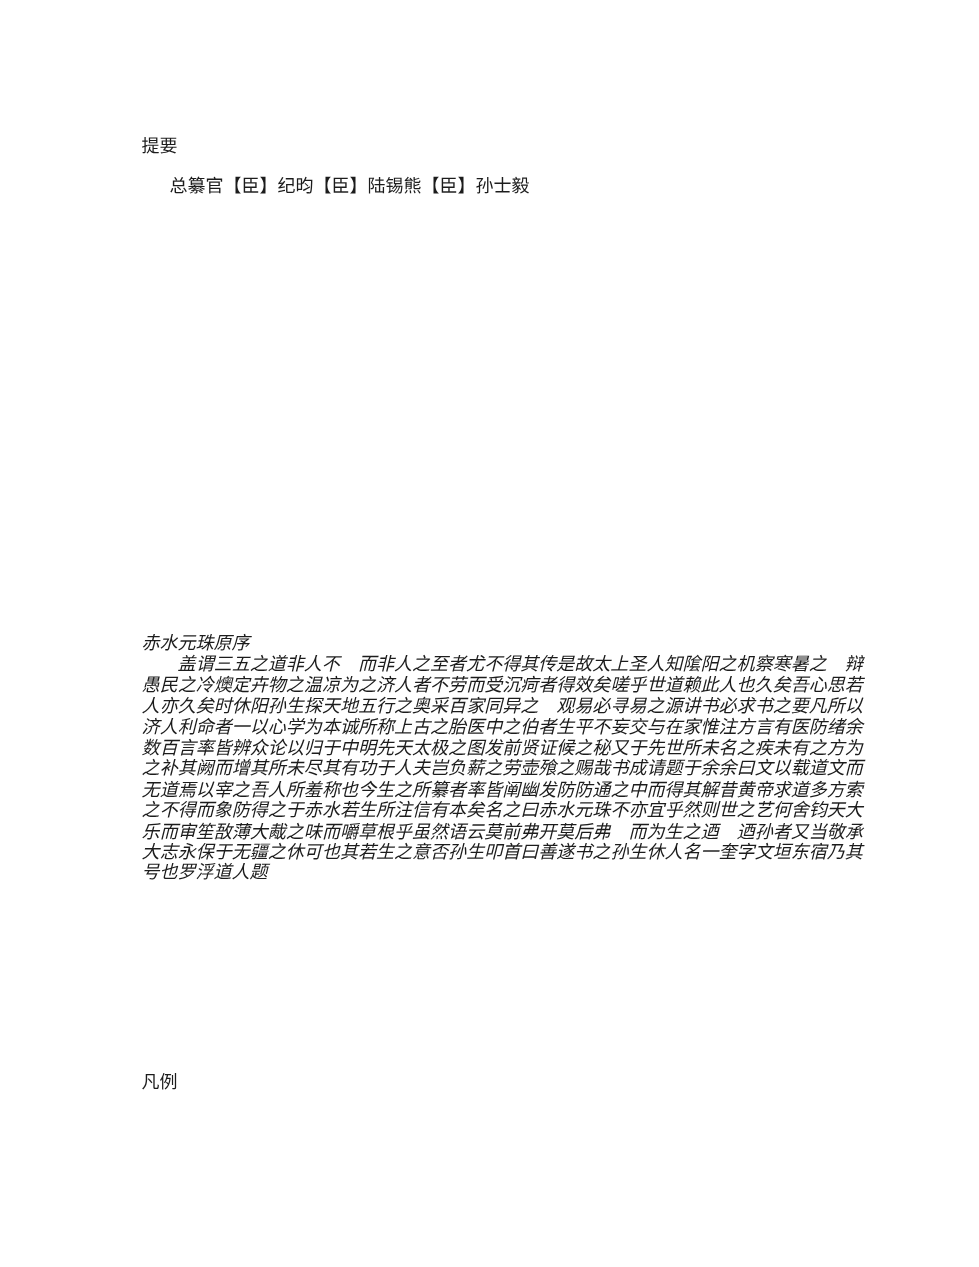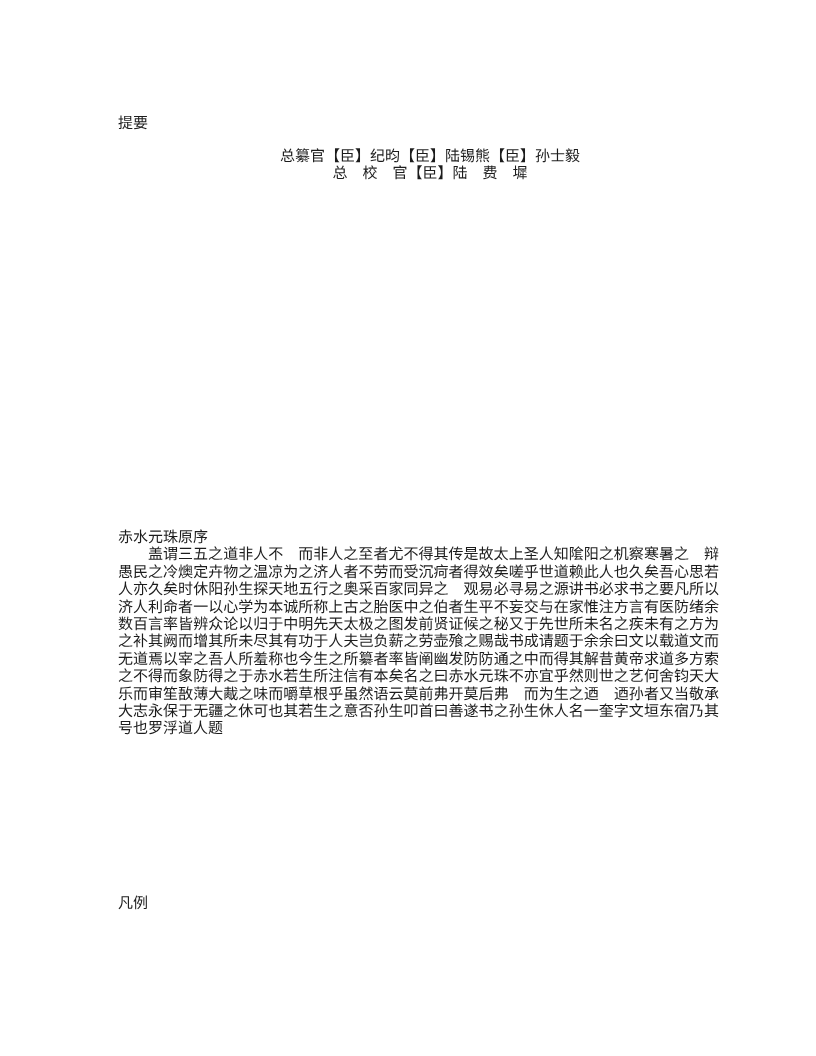--- a/index.html
+++ b/index.html
@@ -25,55 +25,55 @@
     font-family: "Liberation Serif", "DejaVu Serif", serif;
   }
   .para {
     text-align: justify;
   }
   .indent2 {
     text-indent: 2em;
   }
   .officer {
     padding-left: 1.55em;
-    text-align: center;
+    text-align: left;
   }
   #tiyao-heading {
     position: absolute;
     left: 118px;
     top: 115px;
   }
   #summary-block {
     position: absolute;
     left: 118px;
     top: 148px;
     width: 601px;
   }
   #preface-block {
     position: absolute;
     left: 118px;
     top: 529px;
     width: 601px;
+    font-style: italic;
   }
   #fanli-heading {
     position: absolute;
     left: 118px;
     top: 895px;
   }
 </style>
 </head>
 <body>
 
 <div class="page">
 
   <h2 class="hd" id="tiyao-heading">提要</h2>
 
   <div id="summary-block">
     <p class="para officer">总纂官【臣】纪昀【臣】陆锡熊【臣】孙士毅</p>
-    <p class="para officer">总　校　官【臣】陆　费　墀</p>
   </div>
 
   <div id="preface-block">
     <h2 class="hd">赤水元珠原序</h2>
     <p class="para indent2">盖谓三五之道非人不　而非人之至者尤不得其传是故太上圣人知隂阳之机察寒暑之　辩愚民之冷燠定卉物之温凉为之济人者不劳而受沉疴者得效矣嗟乎世道赖此人也久矣吾心思若人亦久矣时休阳孙生探天地五行之奥采百家同异之　观易必寻易之源讲书必求书之要凡所以济人利命者一以心学为本诚所称上古之胎医中之伯者生平不妄交与在家惟注方言有医防绪余数百言率皆辨众论以归于中明先天太极之图发前贤证候之秘又于先世所未名之疾未有之方为之补其阙而增其所未尽其有功于人夫岂负薪之劳壶飱之赐哉书成请题于余余曰文以载道文而无道焉以宰之吾人所羞称也今生之所纂者率皆阐幽发防防通之中而得其解昔黄帝求道多方索之不得而象防得之于赤水若生所注信有本矣名之曰赤水元珠不亦宜乎然则世之艺何舍钧天大乐而审笙敔薄大胾之味而嚼草根乎虽然语云莫前弗开莫后弗　而为生之迺　迺孙者又当敬承大志永保于无疆之休可也其若生之意否孙生叩首曰善遂书之孙生休人名一奎字文垣东宿乃其号也罗浮道人题</p>
   </div>
 
   <h2 class="hd" id="fanli-heading">凡例</h2>
 
 </div>

